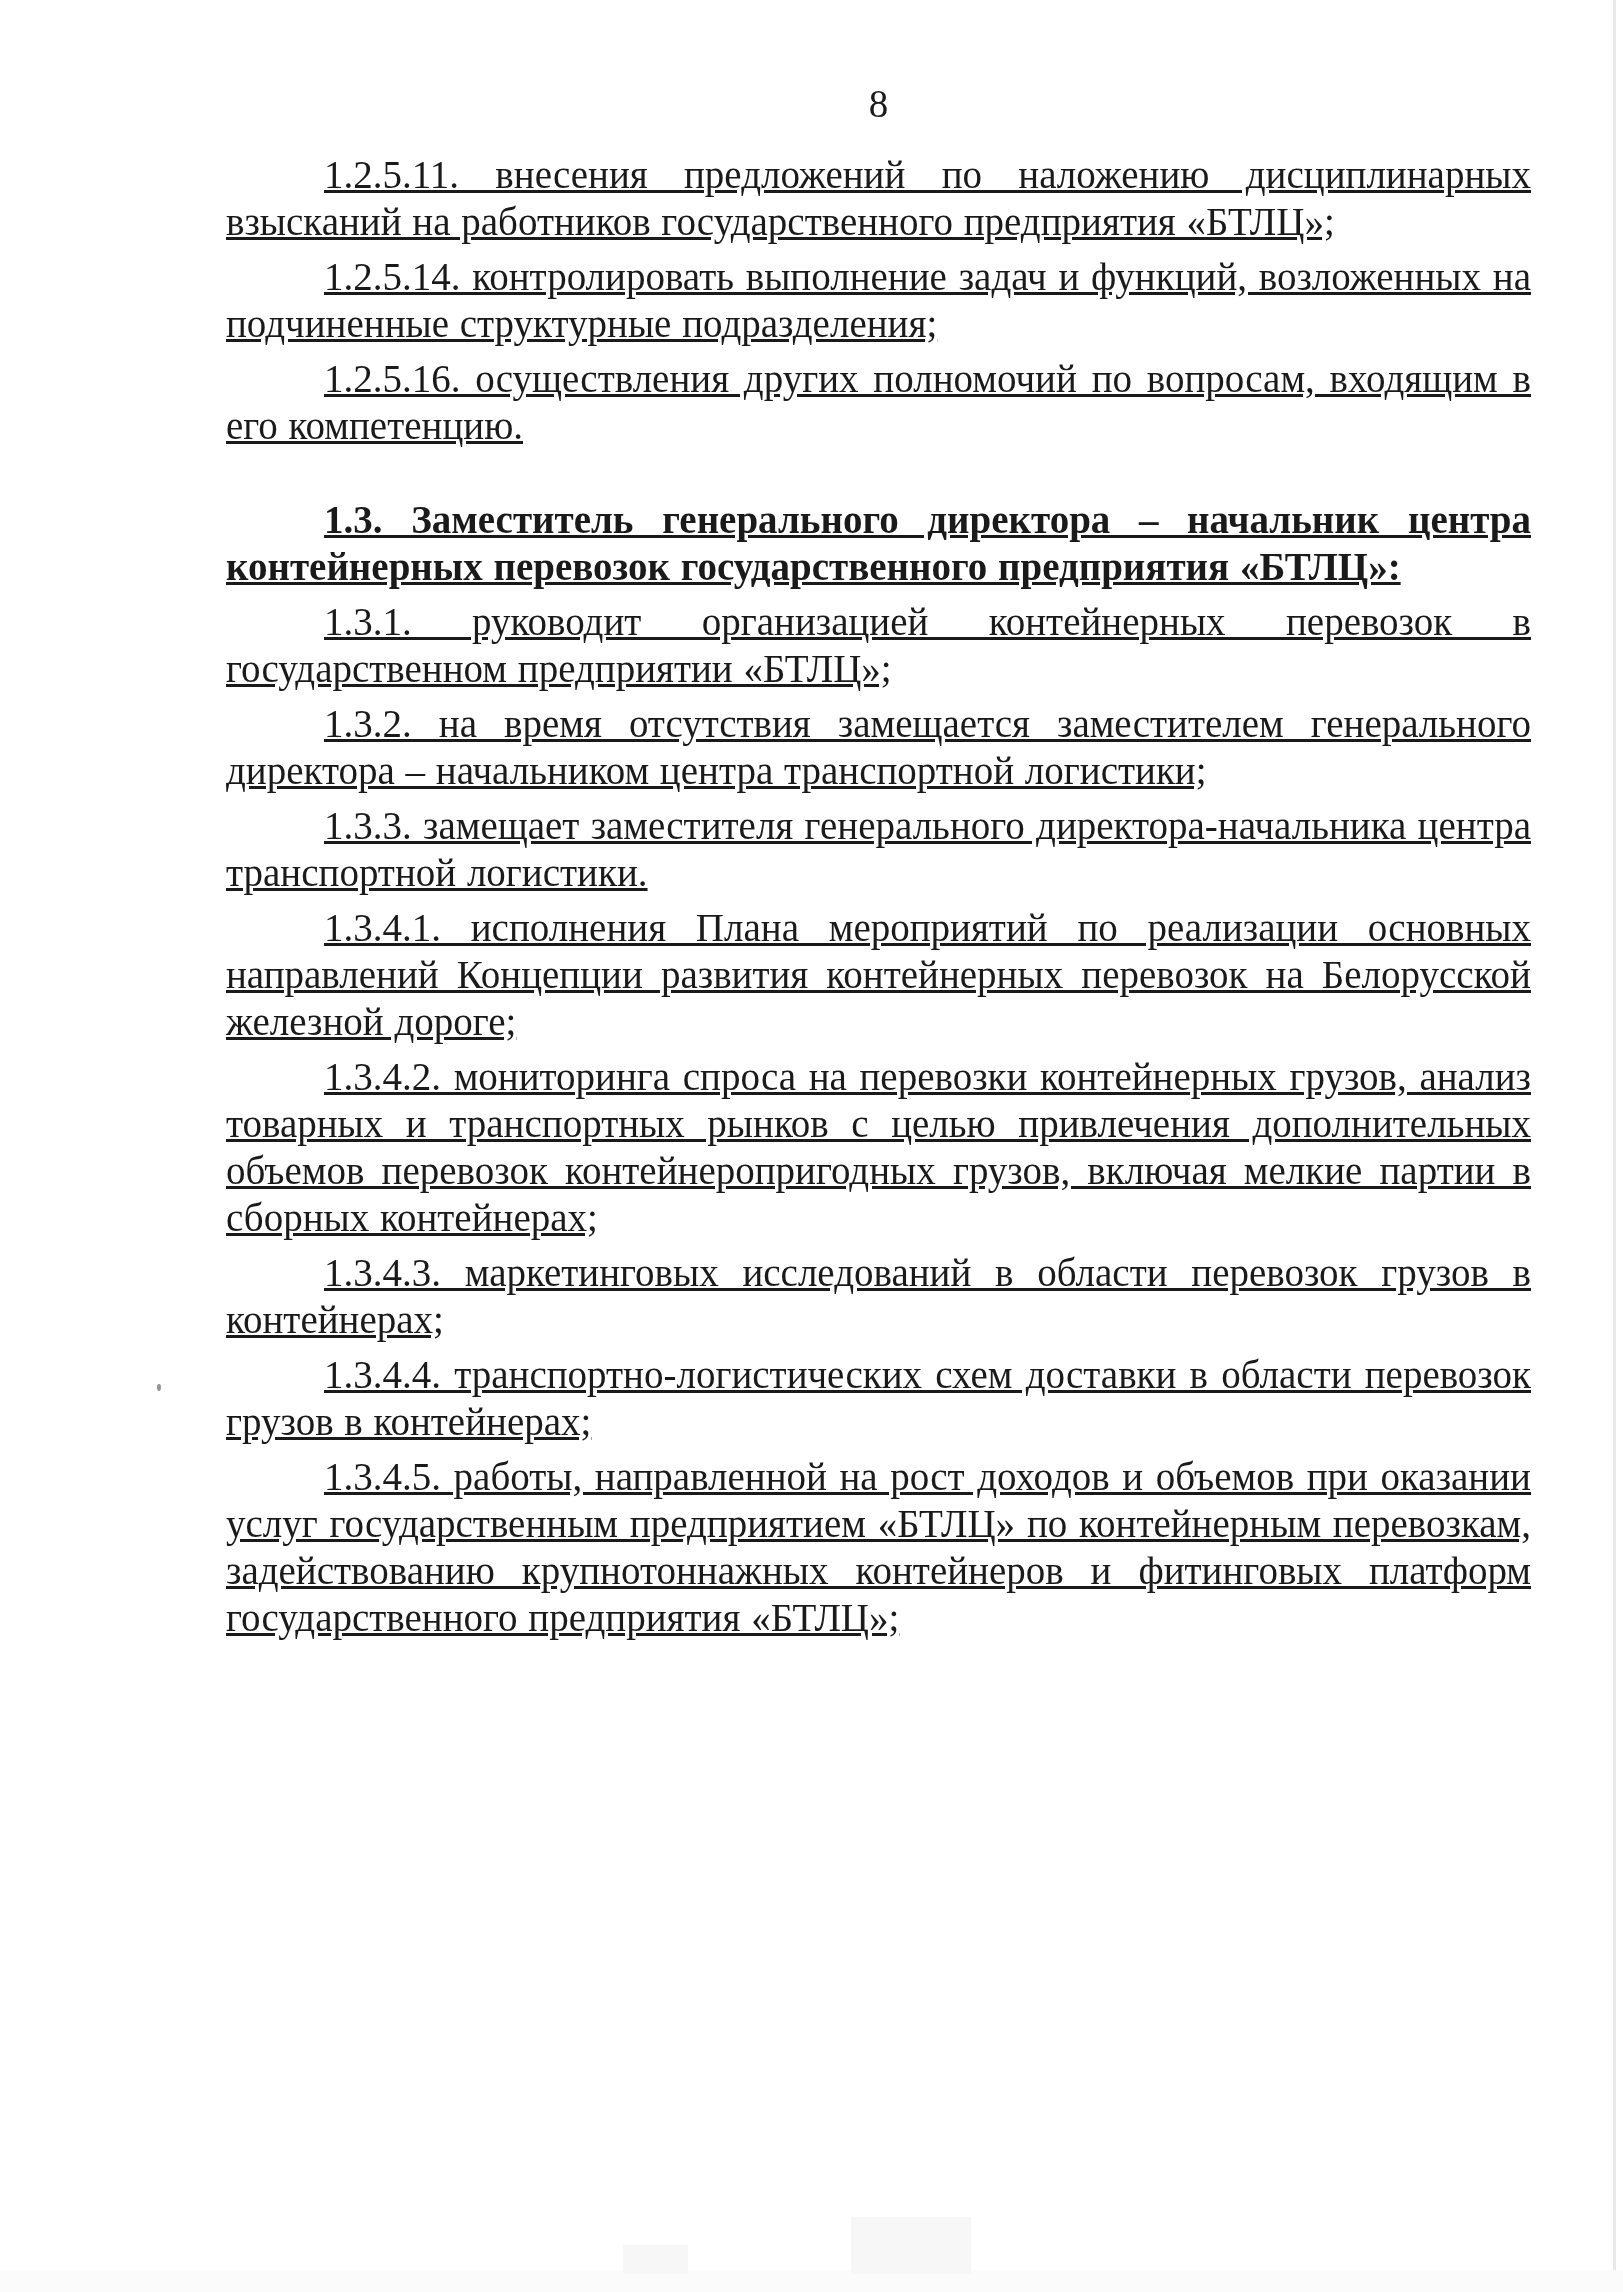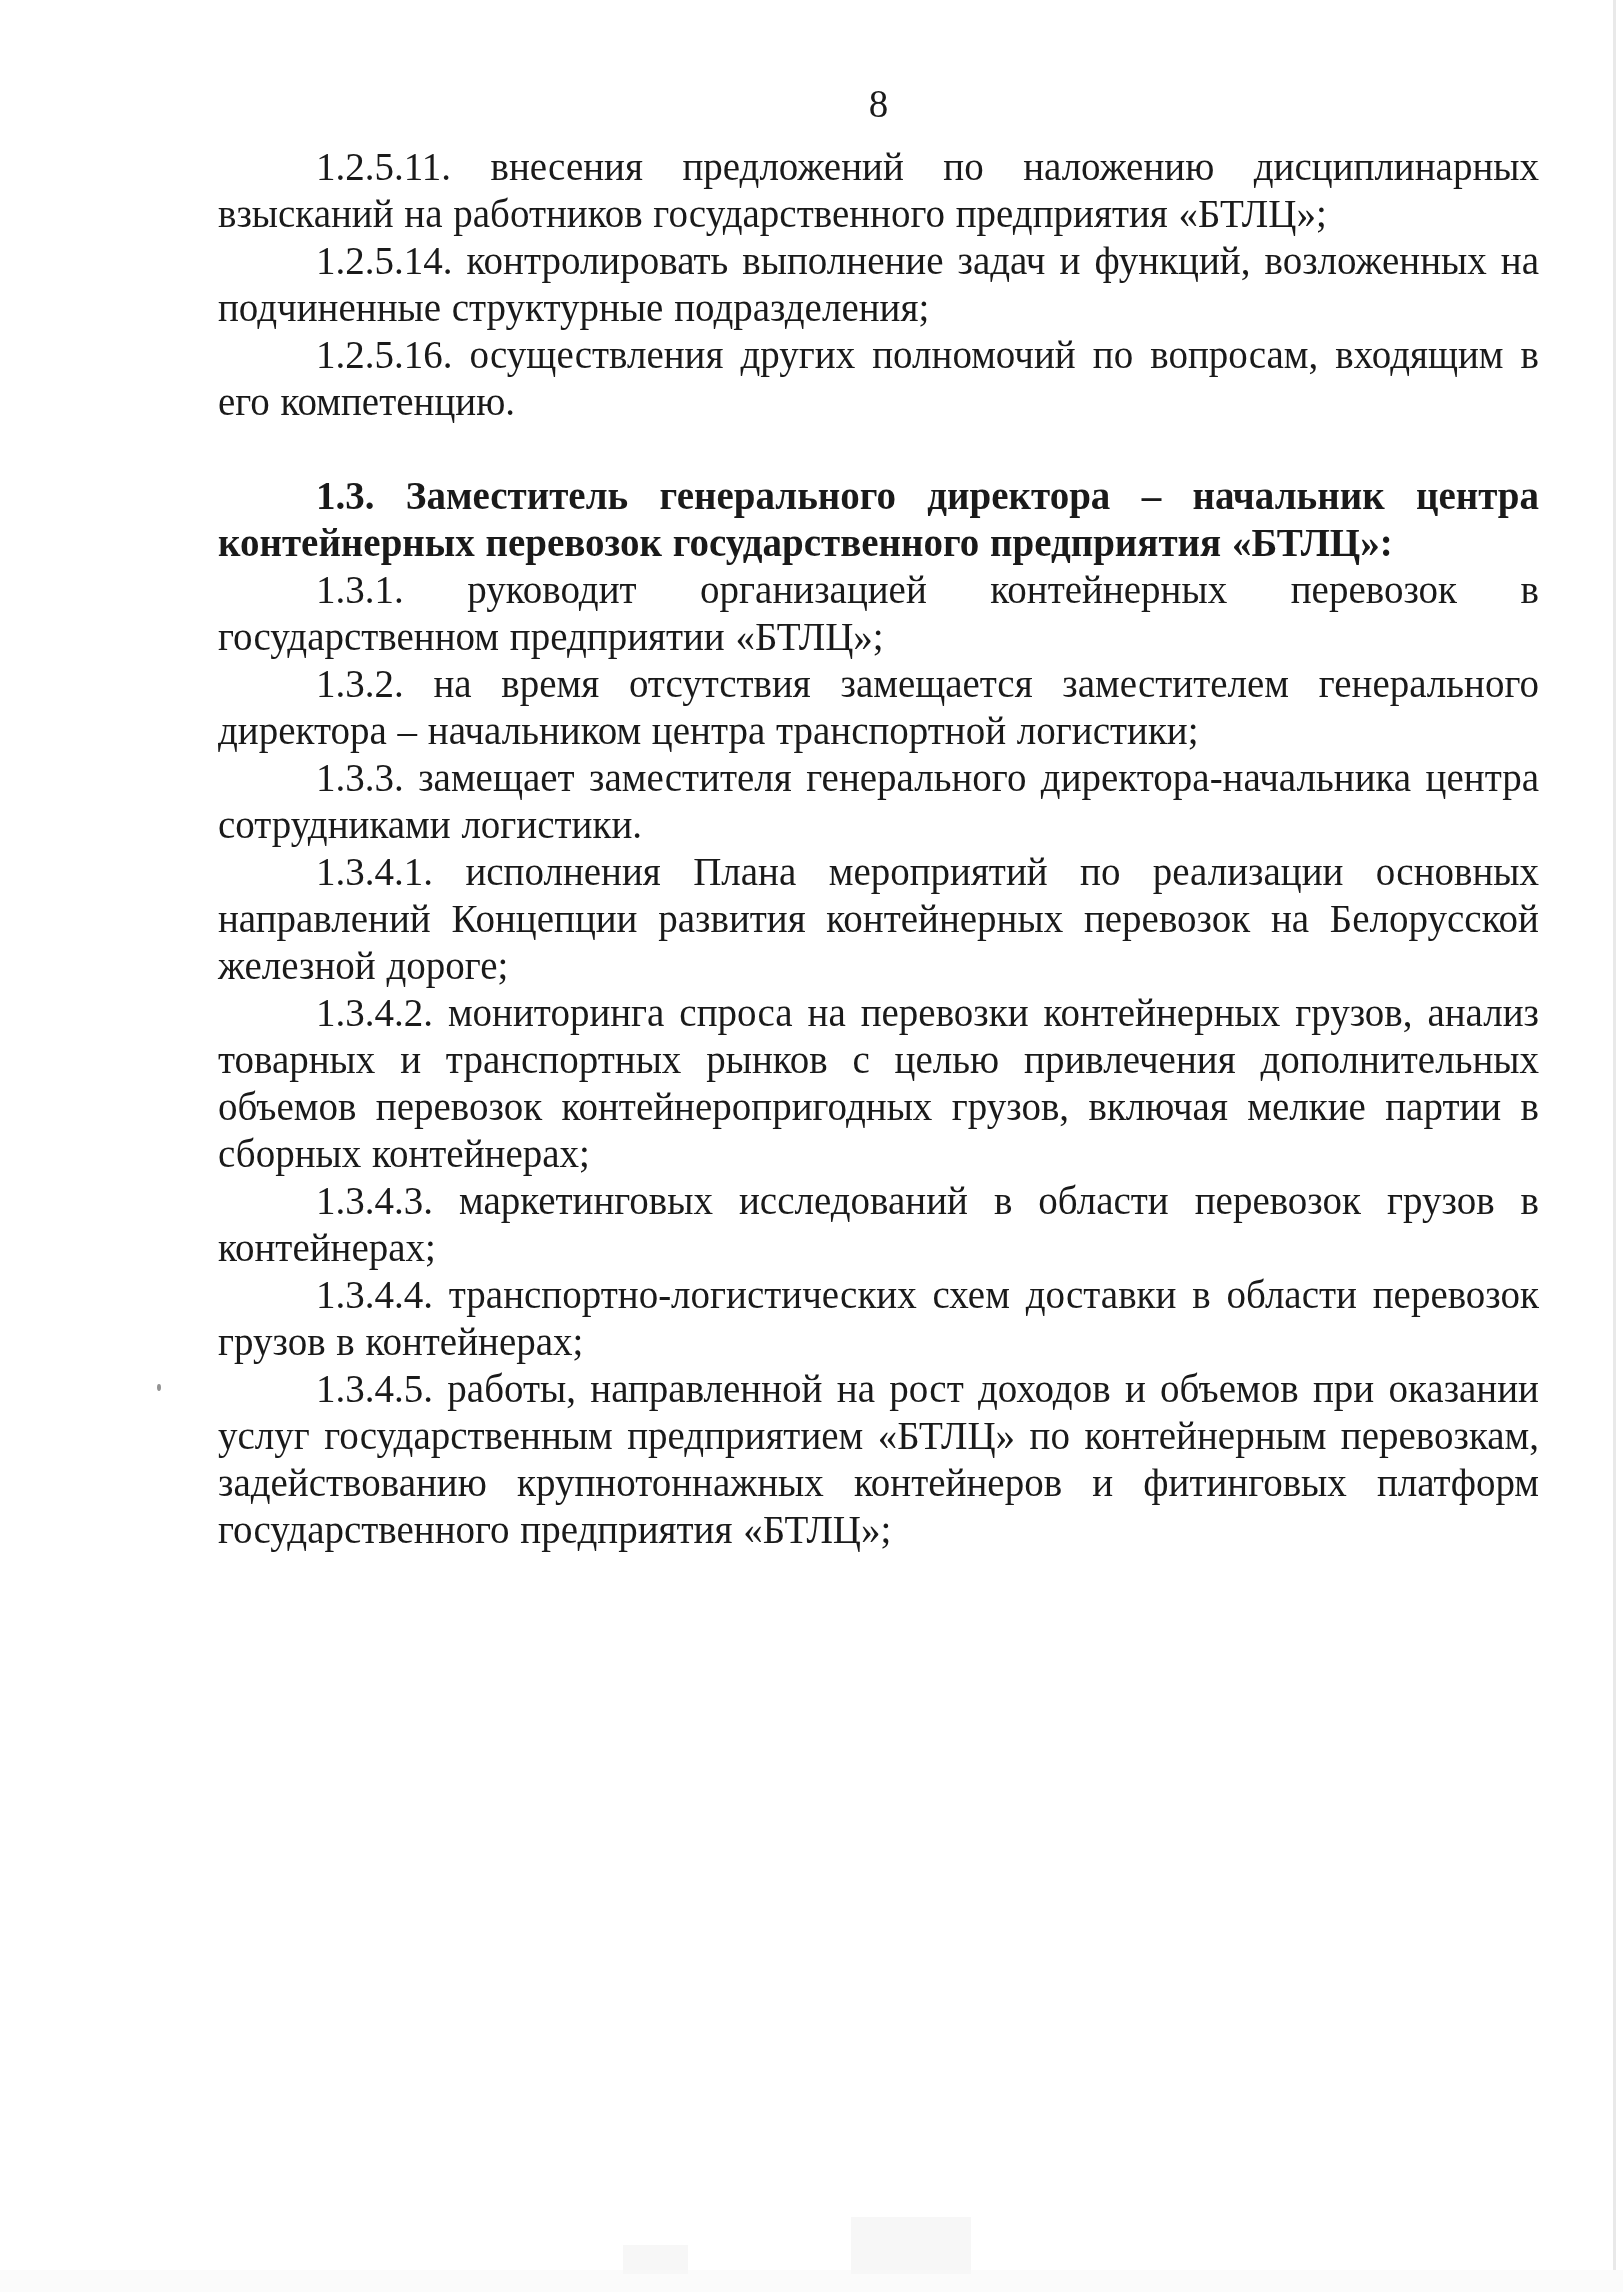--- a/index.html
+++ b/index.html
@@ -27,26 +27,27 @@
     font-size: 39px;
     line-height: 43px;
   }
   .doc-body {
     position: absolute;
     left: 218px;
     top: 143px;
     width: 1321px;
   }
   .para {
-    margin: 0;
+    margin: 8px;
     font-size: 39px;
     line-height: 47px;
     text-align: justify;
     text-indent: 98px;
     word-spacing: 1px;
+    text-decoration: underline;
   }
   .para.heading {
     font-weight: bold;
     margin-top: 47px;
   }
   
   .scan-speck {
     position: absolute;
     left: 157px;
     top: 1384px;
@@ -97,21 +98,21 @@
 
   <div class="page-number">8</div>
 
   <div class="doc-body">
     <p class="para">1.2.5.11. внесения предложений по наложению дисциплинарных взысканий на работников государственного предприятия «БТЛЦ»;</p>
     <p class="para">1.2.5.14. контролировать выполнение задач и функций, возложенных на подчиненные структурные подразделения;</p>
     <p class="para">1.2.5.16. осуществления других полномочий по вопросам, входящим в его компетенцию.</p>
     <p class="para heading">1.3.  Заместитель генерального директора – начальник центра контейнерных перевозок государственного предприятия «БТЛЦ»:</p>
     <p class="para">1.3.1. руководит организацией контейнерных перевозок в государственном предприятии «БТЛЦ»;</p>
     <p class="para">1.3.2. на время отсутствия замещается заместителем генерального директора – начальником центра транспортной логистики;</p>
-    <p class="para">1.3.3. замещает заместителя генерального директора-начальника центра сотрудниками логистики.</p>
+    <p class="para">1.3.3. замещает заместителя генерального директора-начальника центра транспортной логистики.</p>
     <p class="para">1.3.4.1. исполнения Плана мероприятий по реализации основных направлений Концепции развития контейнерных перевозок на Белорусской железной дороге;</p>
     <p class="para">1.3.4.2. мониторинга спроса на перевозки контейнерных грузов, анализ товарных и транспортных рынков с целью привлечения дополнительных объемов перевозок контейнеропригодных грузов, включая мелкие партии в сборных контейнерах;</p>
     <p class="para">1.3.4.3.  маркетинговых исследований в области перевозок грузов в контейнерах;</p>
     <p class="para">1.3.4.4. транспортно-логистических схем доставки в области перевозок грузов в контейнерах;</p>
     <p class="para">1.3.4.5. работы, направленной на рост доходов и объемов при оказании услуг государственным предприятием «БТЛЦ» по контейнерным перевозкам, задействованию крупнотоннажных контейнеров и фитинговых платформ государственного предприятия «БТЛЦ»;</p>
   </div>
 
   <div class="scan-speck"></div>
   <div class="scan-edge-line"></div>
   <div class="scan-bottom-strip"></div>

